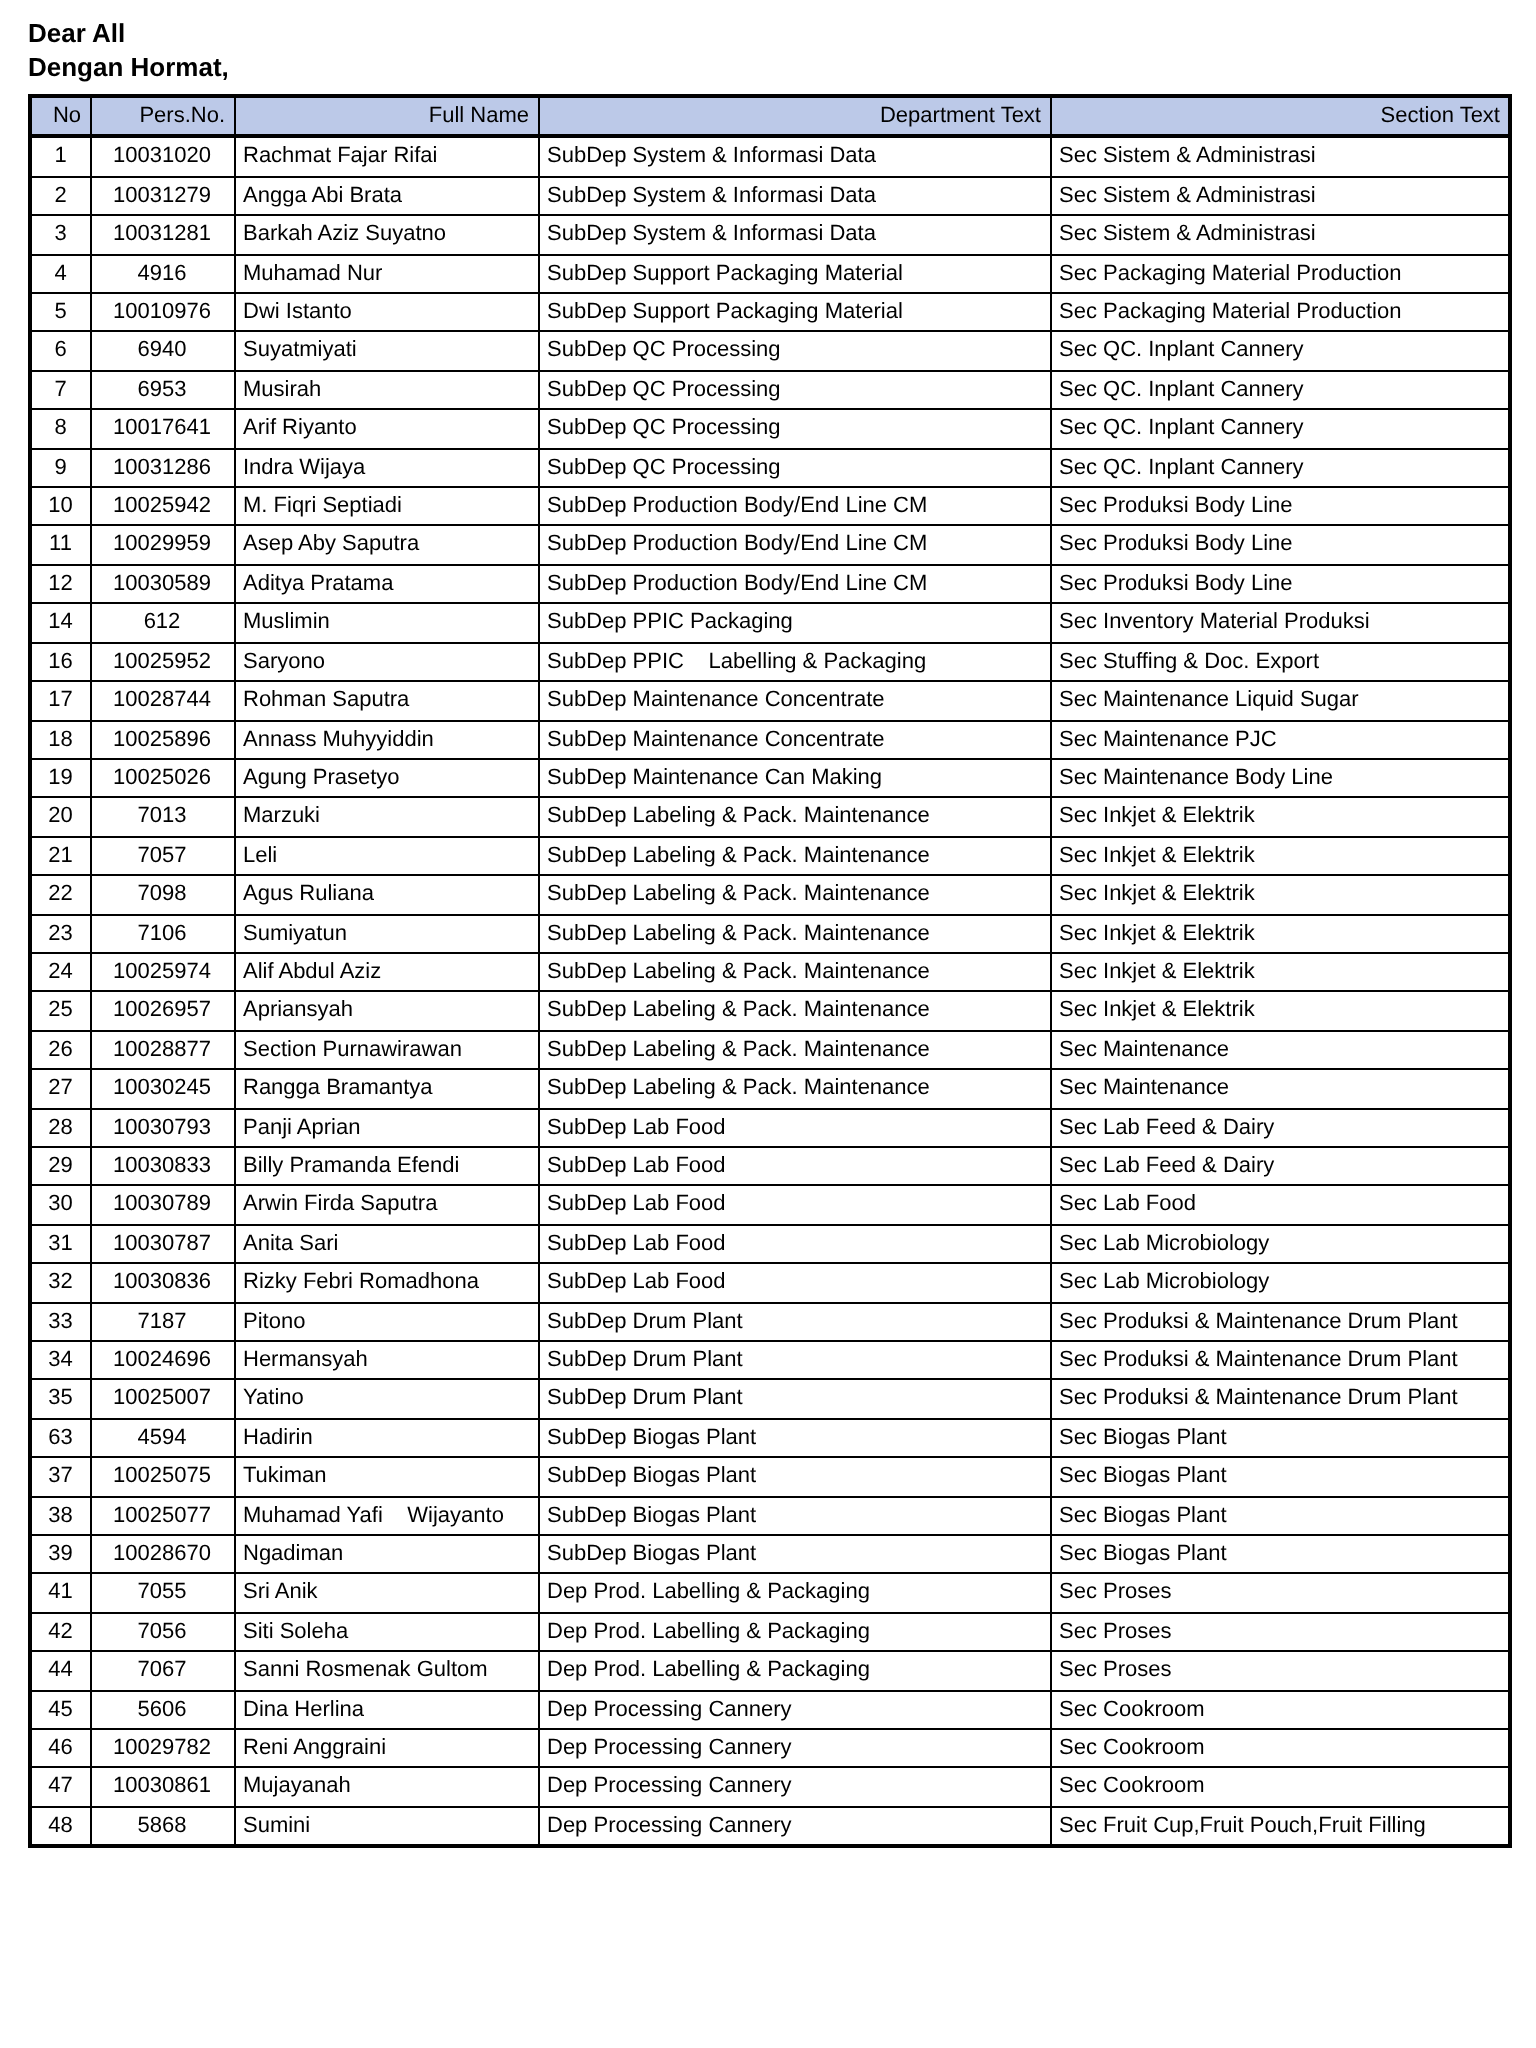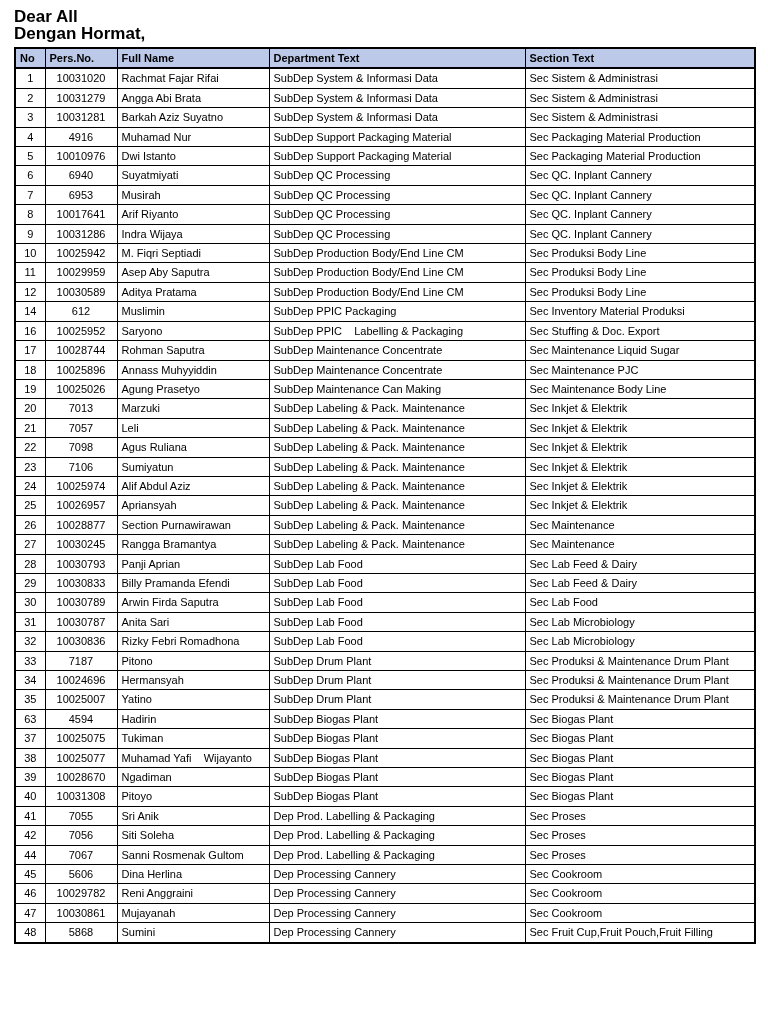--- a/index.html
+++ b/index.html
@@ -7,21 +7,21 @@
     width: 768px;
     height: 1024px;
     box-sizing: border-box;
     padding: 8px 14px 6px 14px;
     font-family: "Liberation Sans", sans-serif;
     color: #000;
     background: #fff;
   }
   .greeting-line {
     font-weight: bold;
-    font-size: 17px;
+    font-size: 13px;
     line-height: 17px;
   }
   table.doc-table {
     border-collapse: collapse;
     table-layout: fixed;
     width: 740px;
     margin-top: 5px;
     border: 2px solid #000;
   }
   .doc-table th, .doc-table td {
@@ -29,22 +29,22 @@
     font-size: 11px;
     padding: 0 4px;
     height: 18.4px;
     line-height: 18.4px;
     overflow: hidden;
     white-space: pre;
     box-sizing: border-box;
   }
   .doc-table th {
     background: var(--header-bg, #BCC9E8);
-    font-weight: bold;
-    text-align: left;
+    font-weight: normal;
+    text-align: right;
     font-size: 11px;
     border-bottom: 2px solid #000;
   }
   .doc-table td.col0, .doc-table td.col1 { text-align: center; }
   .doc-table td.col2, .doc-table td.col3, .doc-table td.col4 { text-align: left; }
 </style>
 </head>
 <body>
 
 <div class="page">
@@ -322,27 +322,20 @@
           <td class="col4">Sec Biogas Plant</td>
         </tr>
         <tr>
           <td class="col0">39</td>
           <td class="col1">10028670</td>
           <td class="col2">Ngadiman</td>
           <td class="col3">SubDep Biogas Plant</td>
           <td class="col4">Sec Biogas Plant</td>
         </tr>
         <tr>
-          <td class="col0">40</td>
-          <td class="col1">10031308</td>
-          <td class="col2">Pitoyo</td>
-          <td class="col3">SubDep Biogas Plant</td>
-          <td class="col4">Sec Biogas Plant</td>
-        </tr>
-        <tr>
           <td class="col0">41</td>
           <td class="col1">7055</td>
           <td class="col2">Sri Anik</td>
           <td class="col3">Dep Prod. Labelling &amp; Packaging</td>
           <td class="col4">Sec Proses</td>
         </tr>
         <tr>
           <td class="col0">42</td>
           <td class="col1">7056</td>
           <td class="col2">Siti Soleha</td>

